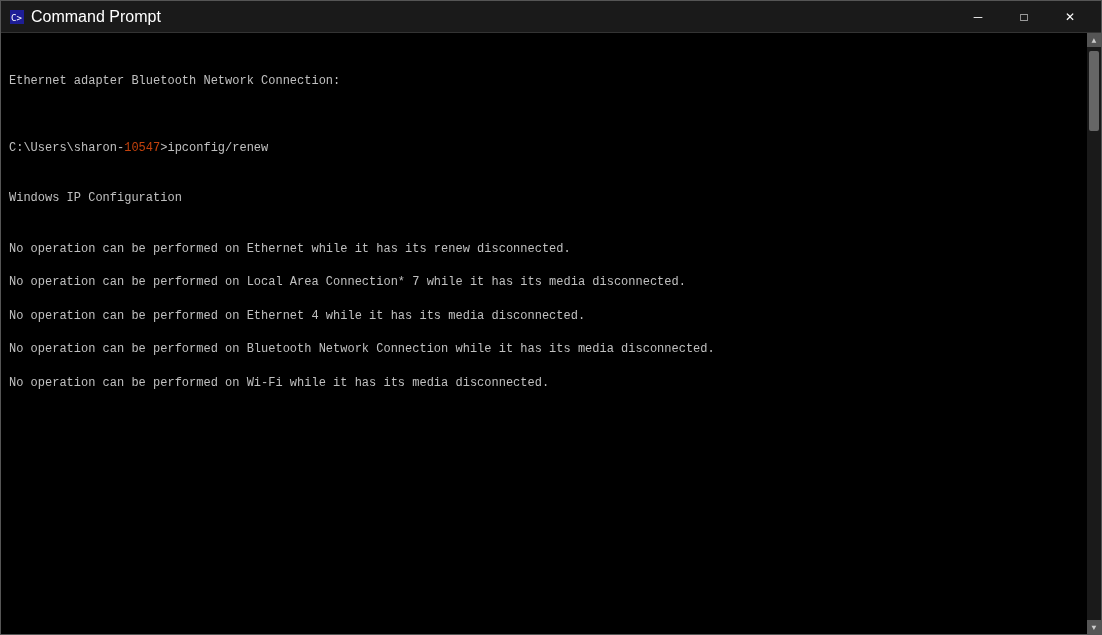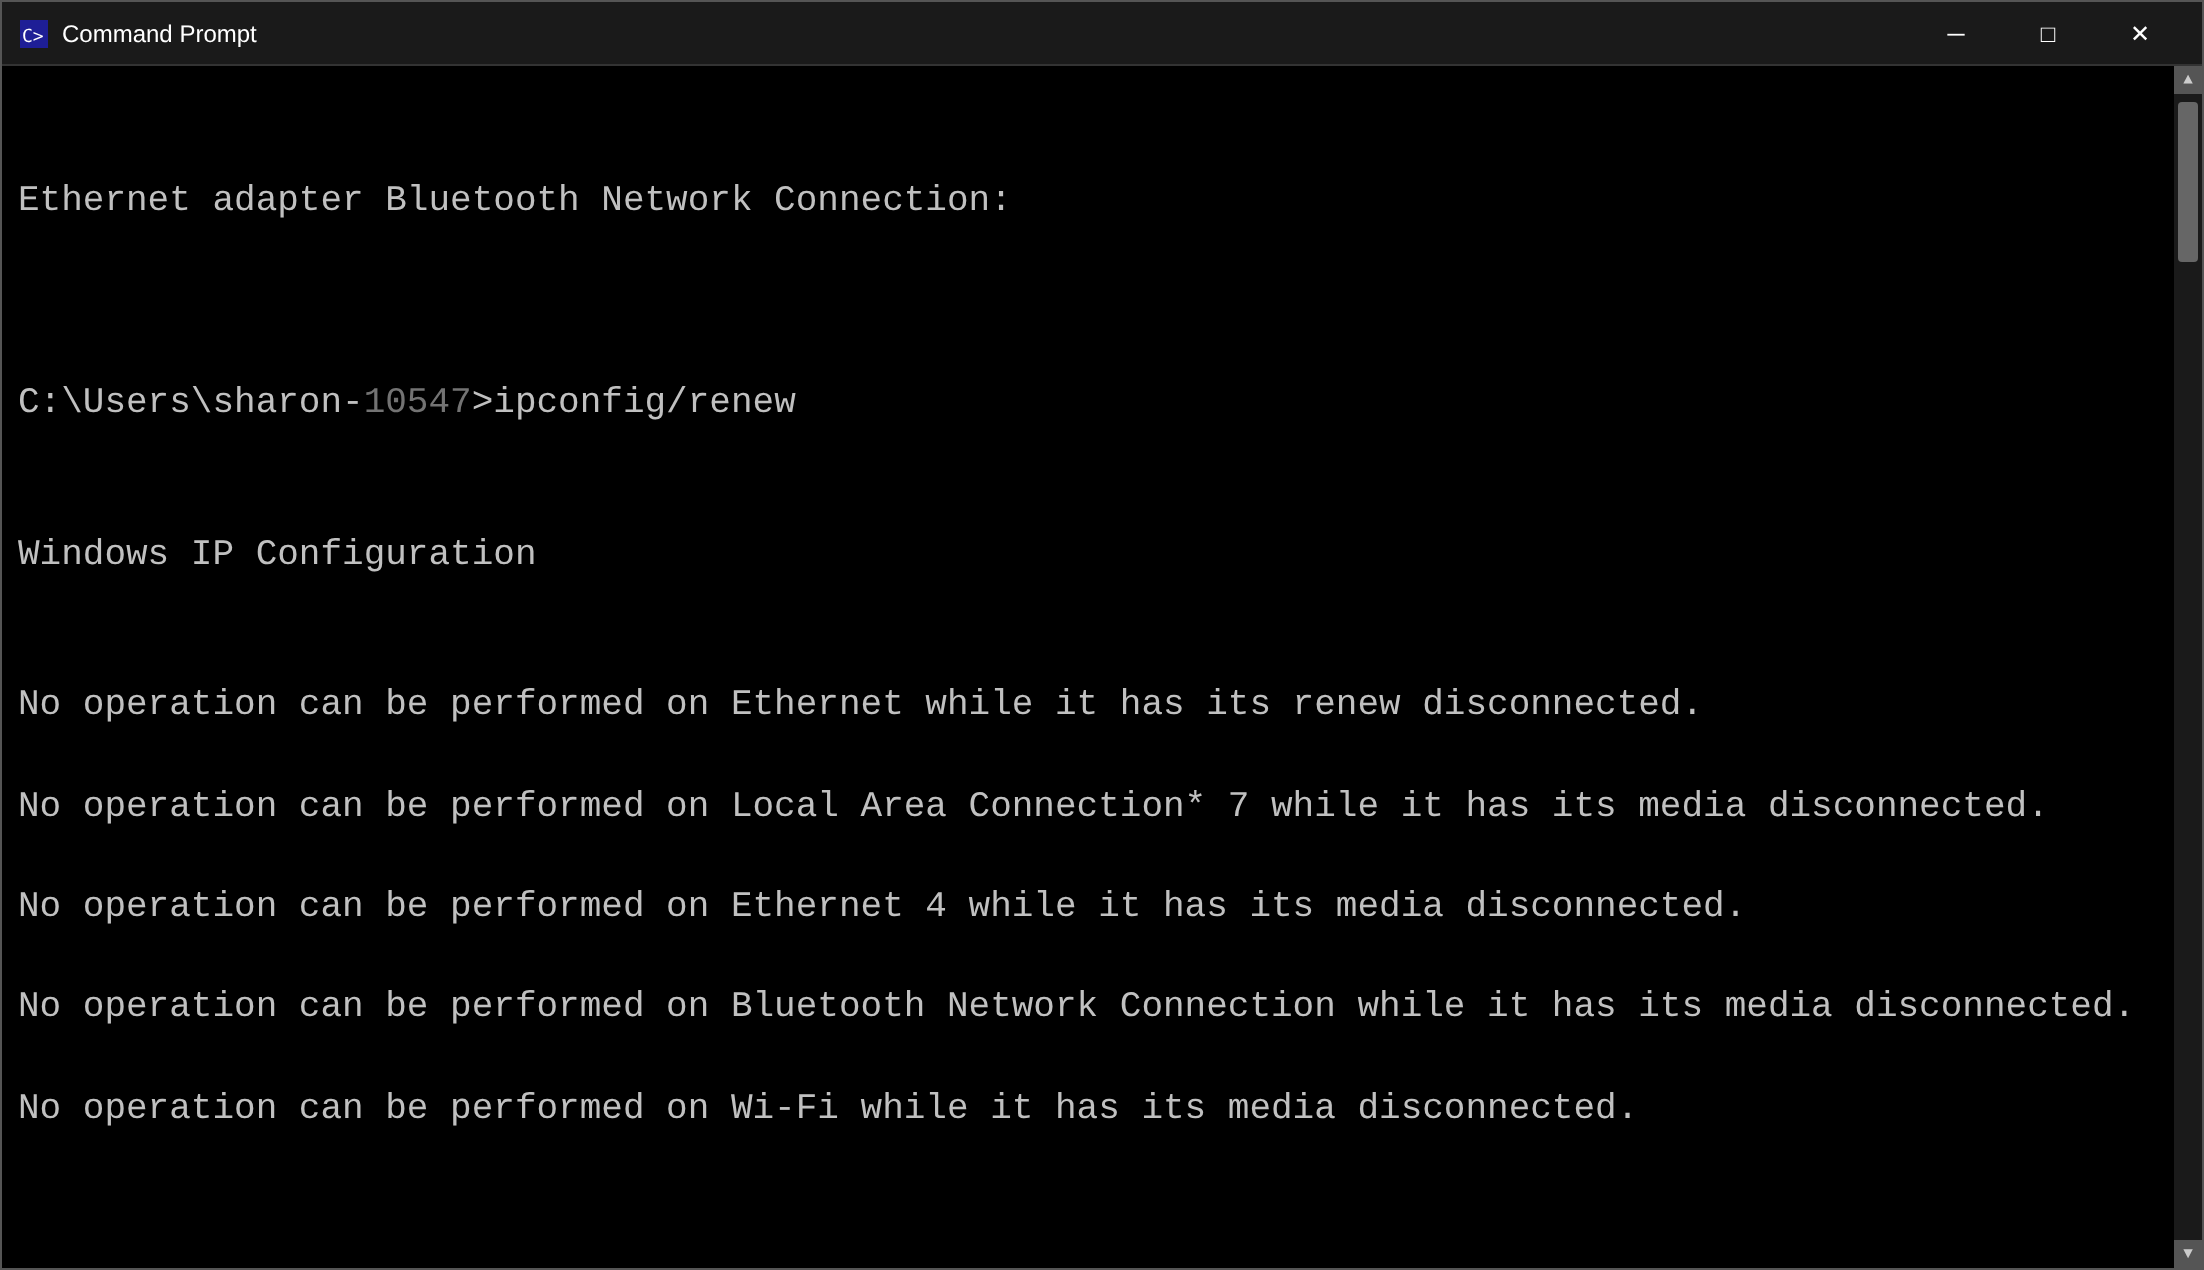--- a/index.html
+++ b/index.html
@@ -46,21 +46,21 @@
     }
 
     .title-bar-icon svg {
       width: 14px;
       height: 14px;
     }
 
     .title-bar-text {
       flex: 1;
       color: #fff;
-      font-size: 12px;
+      font-size: 16px;
       font-family: 'Segoe UI', Arial, sans-serif;
     }
 
     .title-bar-controls {
       display: flex;
       align-items: center;
       gap: 0;
     }
 
     .title-bar-btn {
@@ -81,21 +81,21 @@
       display: flex;
       flex: 1;
       overflow: hidden;
       background: #000;
     }
 
     .terminal-content {
       flex: 1;
       padding: 6px 8px;
       color: #c0c0c0;
-      font-size: 18px;
+      font-size: 12px;
       font-family: 'Courier New', Courier, monospace;
       line-height: 1.4;
       overflow-y: auto;
       white-space: pre-wrap;
       word-break: break-all;
     }
 
     .scrollbar {
       width: 14px;
       background: #1a1a1a;
@@ -149,21 +149,21 @@
       <button class="title-bar-btn">□</button>
       <button class="title-bar-btn close">✕</button>
     </div>
   </div>
 
   <div class="window-body">
     <div class="terminal-content" id="terminal-output">
     <span class="line">Ethernet adapter Bluetooth Network Connection:</span>
 <span class="line"></span>
 <span class="line"></span>
-<span class="line">C:\Users\sharon-<span style="color: #737373;">10547</span>&gt;ipconfig/renew</span>
+<span class="line">C:\Users\sharon-<span style="color: #c2410c;">10547</span>&gt;ipconfig/renew</span>
 <span class="line"></span>
 <span class="line">Windows IP Configuration</span>
 <span class="line"></span>
 <span class="line">No operation can be performed on Ethernet while it has its renew disconnected.</span>
 <span class="line">No operation can be performed on Local Area Connection* 7 while it has its media disconnected.</span>
 <span class="line">No operation can be performed on Ethernet 4 while it has its media disconnected.</span>
 <span class="line">No operation can be performed on Bluetooth Network Connection while it has its media disconnected.</span>
 <span class="line">No operation can be performed on Wi-Fi while it has its media disconnected.</span>
 <span class="line"></span>
 </div>

